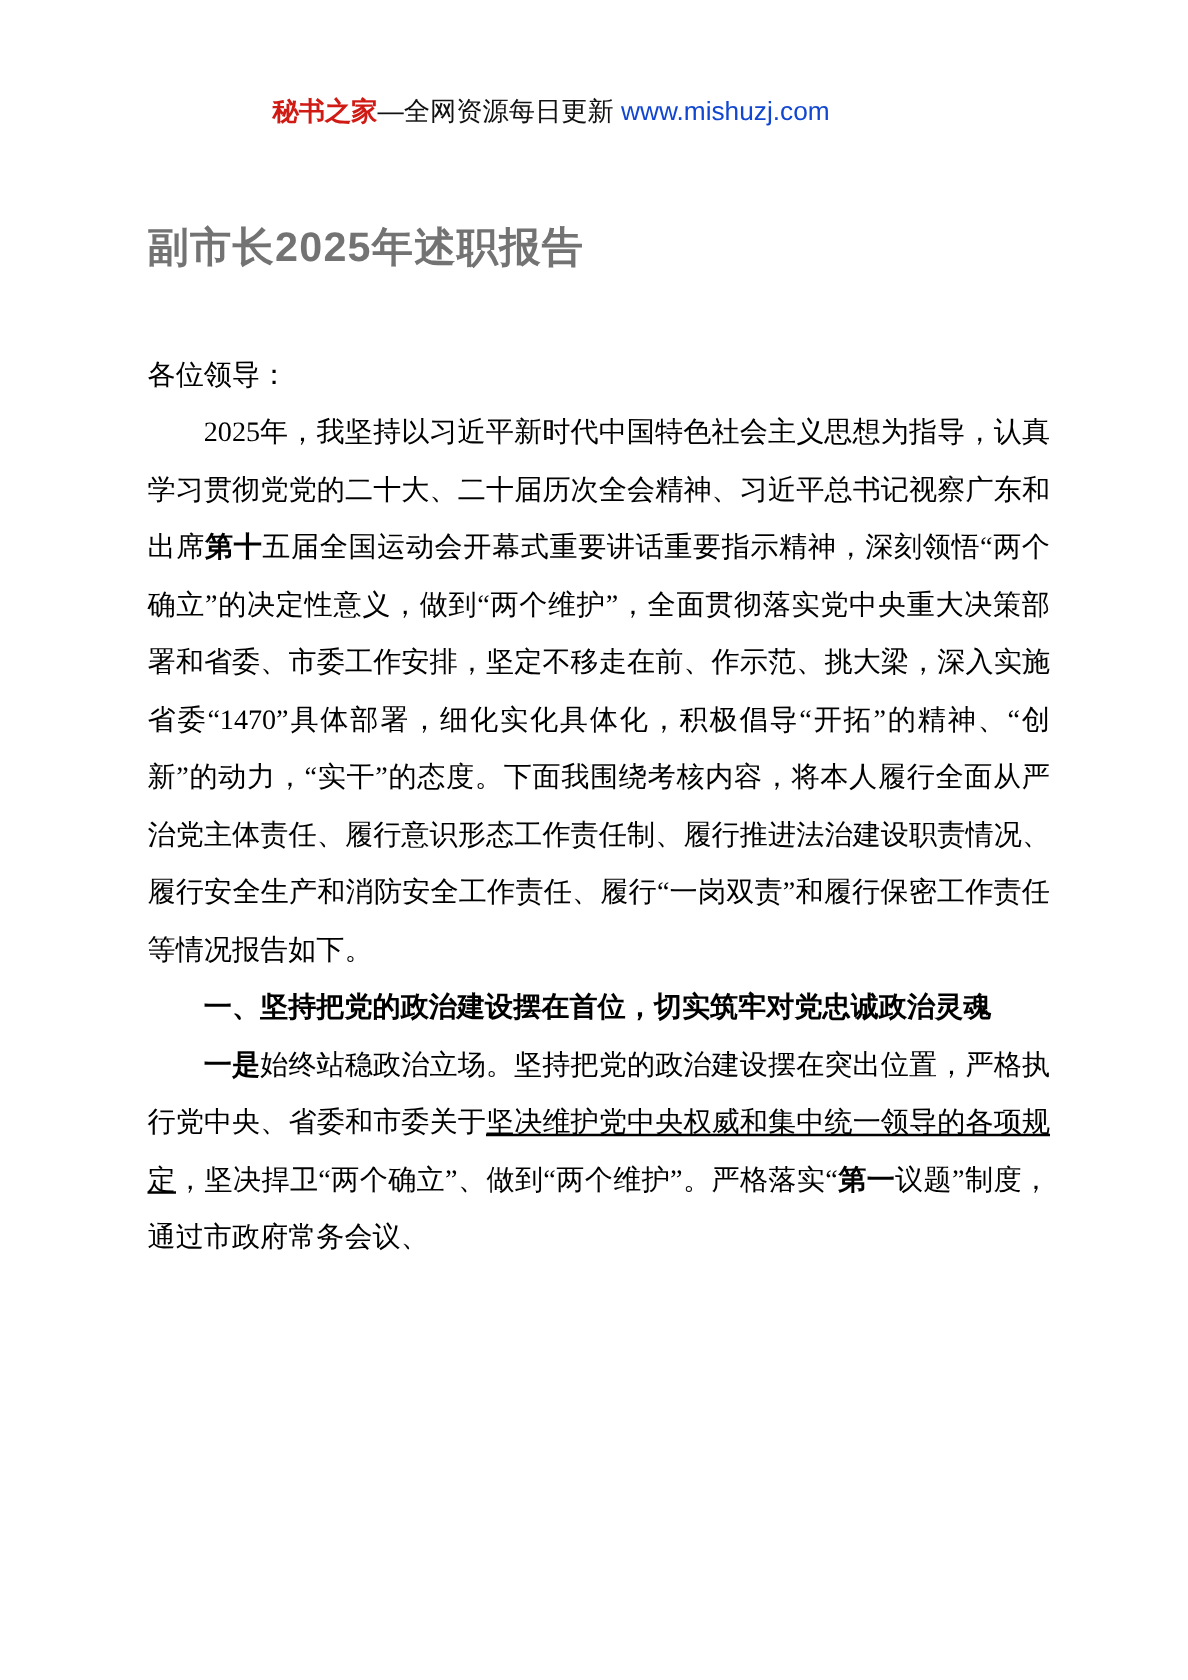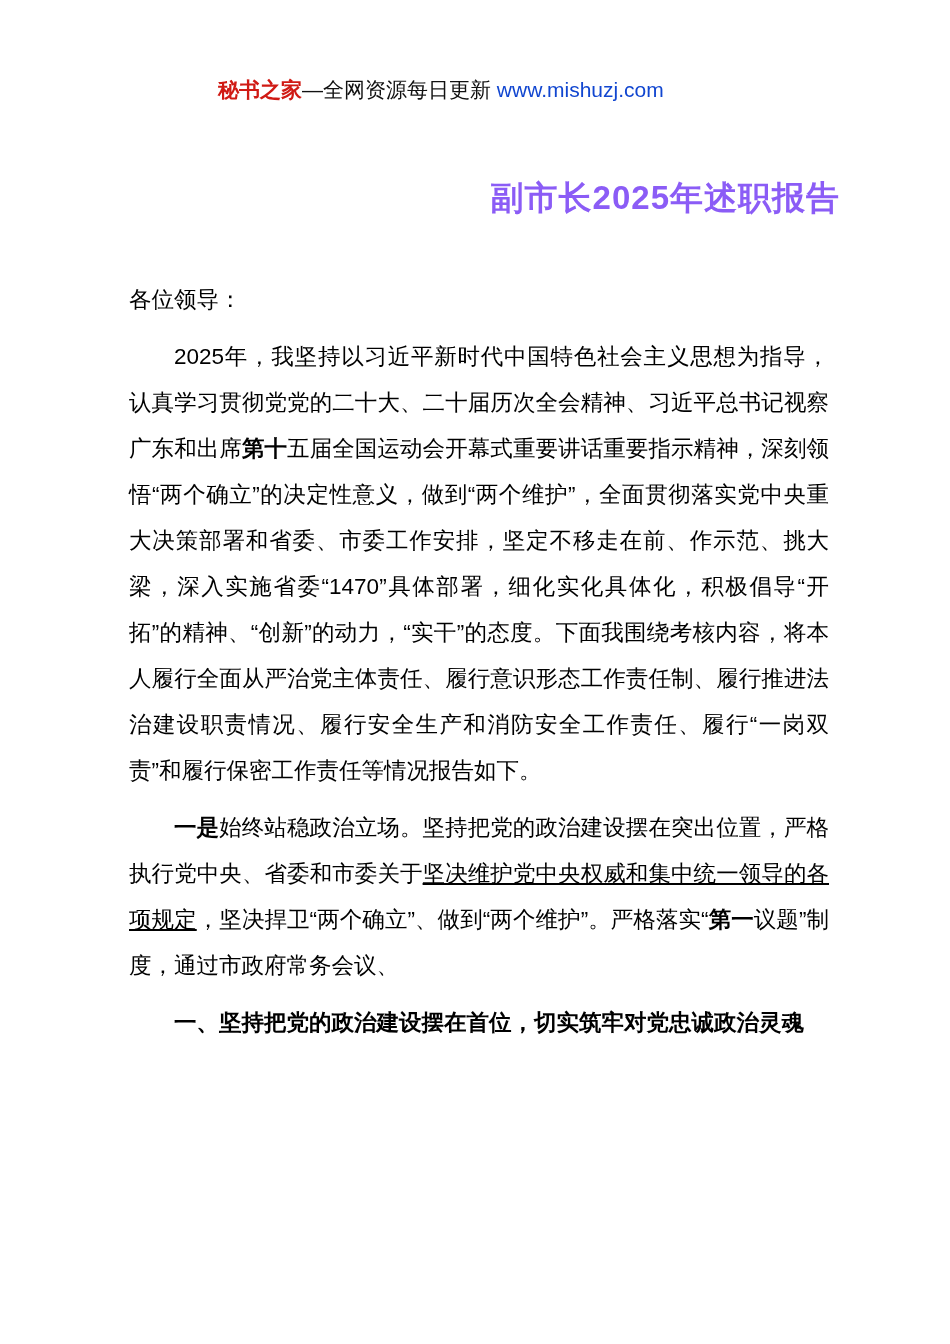--- a/index.html
+++ b/index.html
@@ -32,38 +32,39 @@
     color: #d01a14;
     font-weight: bold;
   }
   .watermark .mid {
     color: #111111;
   }
   .watermark .url {
     color: #1146d0;
   }
   .doc-title {
-    text-align: right;
+    text-align: left;
     font-family: "Liberation Sans", sans-serif;
     font-weight: bold;
     font-size: 33px;
     letter-spacing: 1px;
     margin: 72px 0 0 0;
-    color: #8b5cf6;
+    color: #737373;
   }
   .body-text {
     margin-top: 56px;
     font-family: "Liberation Sans", sans-serif;
     font-size: 22.5px;
     line-height: 46px;
     text-align: justify;
     color: #000;
   }
   .body-text p {
-    margin: 11px;
+    margin: 0;
+    font-family: Liberation Serif, serif;
   }
   .indent {
     text-indent: 2em;
   }
   .b {
     font-weight: bold;
   }
   .u {
     text-decoration: underline;
   }
@@ -76,18 +77,18 @@
   <div class="watermark">
     <span class="brand">秘书之家</span><span class="mid">—全网资源每日更新 </span><span class="url">www.mishuzj.com</span>
   </div>
 
   <h1 class="doc-title">副市长2025年述职报告</h1>
 
   <div class="body-text">
     <p>各位领导：</p>
     <div id="paragraphs">
         <p class="indent"><span>2025年，我坚持以习近平新时代中国特色社会主义思想为指导，认真学习贯彻党党的二十大、二十届历次全会精神、习近平总书记视察广东和出席</span><span class="b">第十</span><span>五届全国运动会开幕式重要讲话重要指示精神，深刻领悟“两个确立”的决定性意义，做到“两个维护”，全面贯彻落实党中央重大决策部署和省委、市委工作安排，坚定不移走在前、作示范、挑大梁，深入实施省委“1470”具体部署，细化实化具体化，积极倡导“开拓”的精神、“创新”的动力，“实干”的态度。下面我围绕考核内容，将本人履行全面从严治党主体责任、履行意识形态工作责任制、履行推进法治建设职责情况、履行安全生产和消防安全工作责任、履行“一岗双责”和履行保密工作责任等情况报告如下。</span></p>
+        <p class="indent"><span class="b">一、坚持把党的政治建设摆在首位，切实筑牢对党忠诚政治灵魂</span></p>
         <p class="indent"><span class="b">一是</span><span>始终站稳政治立场。坚持把党的政治建设摆在突出位置，严格执行党中央、省委和市委关于</span><span class="u">坚决维护党中央权威和集中统一领导的各项规定</span><span>，坚决捍卫“两个确立”、做到“两个维护”。严格落实“</span><span class="b">第一</span><span>议题”制度，通过市政府常务会议、</span></p>
-        <p class="indent"><span class="b">一、坚持把党的政治建设摆在首位，切实筑牢对党忠诚政治灵魂</span></p>
       </div>
   </div>
 
 </div>
 
 </body></html>

